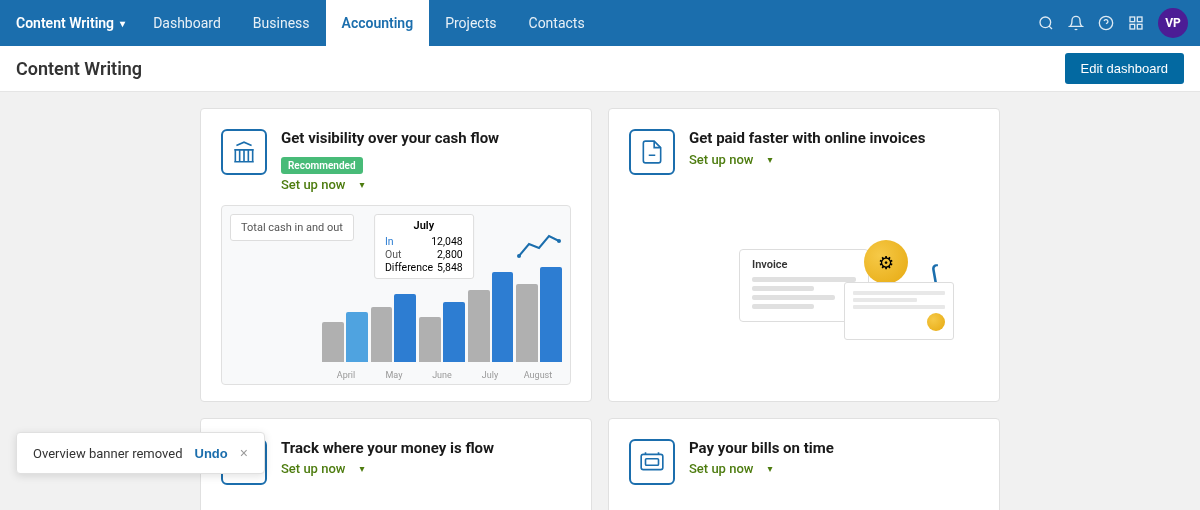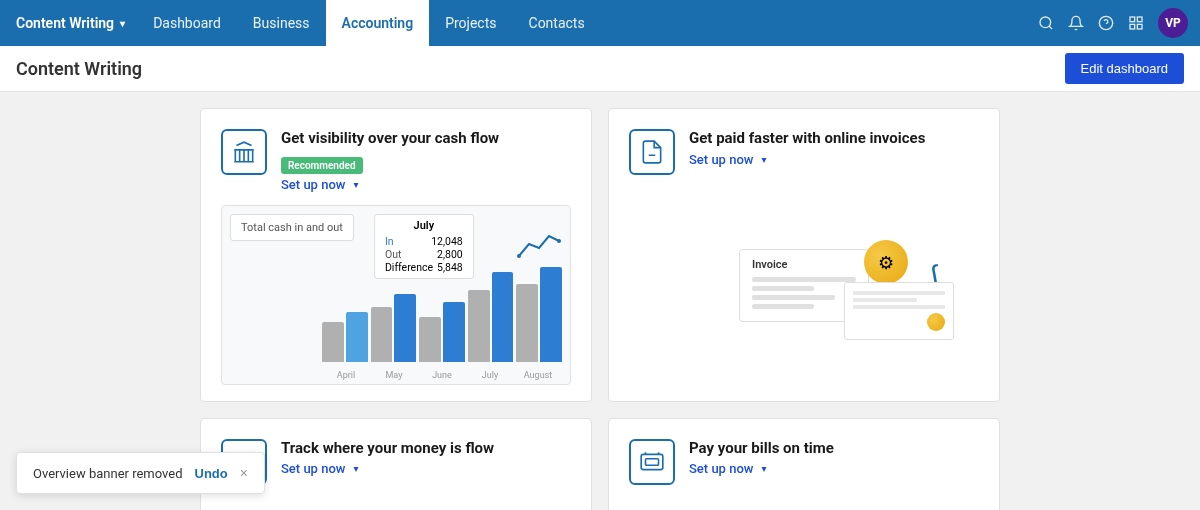--- a/index.html
+++ b/index.html
@@ -83,21 +83,21 @@
       padding: 0 16px;
       border-bottom: 1px solid #e5e5e5;
     }
     .sub-header-title {
       font-size: 18px;
       font-weight: 600;
       color: #333;
       flex: 1;
     }
     .edit-dashboard-btn {
-      background: #1d4ed8;
+      background: #0369a1;
       color: white;
       border: none;
       padding: 8px 16px;
       border-radius: 3px;
       font-size: 13px;
       cursor: pointer;
       font-weight: 500;
     }
 
     
@@ -155,22 +155,22 @@
       color: white;
       font-size: 10px;
       font-weight: 600;
       padding: 2px 7px;
       border-radius: 3px;
       white-space: nowrap;
     }
     .setup-link {
       display: inline-flex;
       align-items: center;
-      gap: 8px;
-      color: #1d4ed8;
+      gap: 14px;
+      color: #4d7c0f;
       font-size: 13px;
       font-weight: 500;
       cursor: pointer;
     }
     .setup-link .chevron { font-size: 10px; }
 
     
     .bar-chart-wrapper {
       background: #f8f9fa;
       border: 1px solid #e0e0e0;
@@ -287,21 +287,21 @@
       top: 10px;
       right: -70px;
       color: #1b6ead;
       font-size: 28px;
       transform: rotate(-10deg);
     }
 
     
     .toast {
       position: fixed;
-      bottom: 16px;
+      bottom: 36px;
       left: 16px;
       background: white;
       border: 1px solid #e0e0e0;
       border-radius: 4px;
       padding: 12px 16px;
       display: flex;
       align-items: center;
       gap: 12px;
       box-shadow: 0 2px 8px rgba(0,0,0,0.12);
       font-size: 13px;

